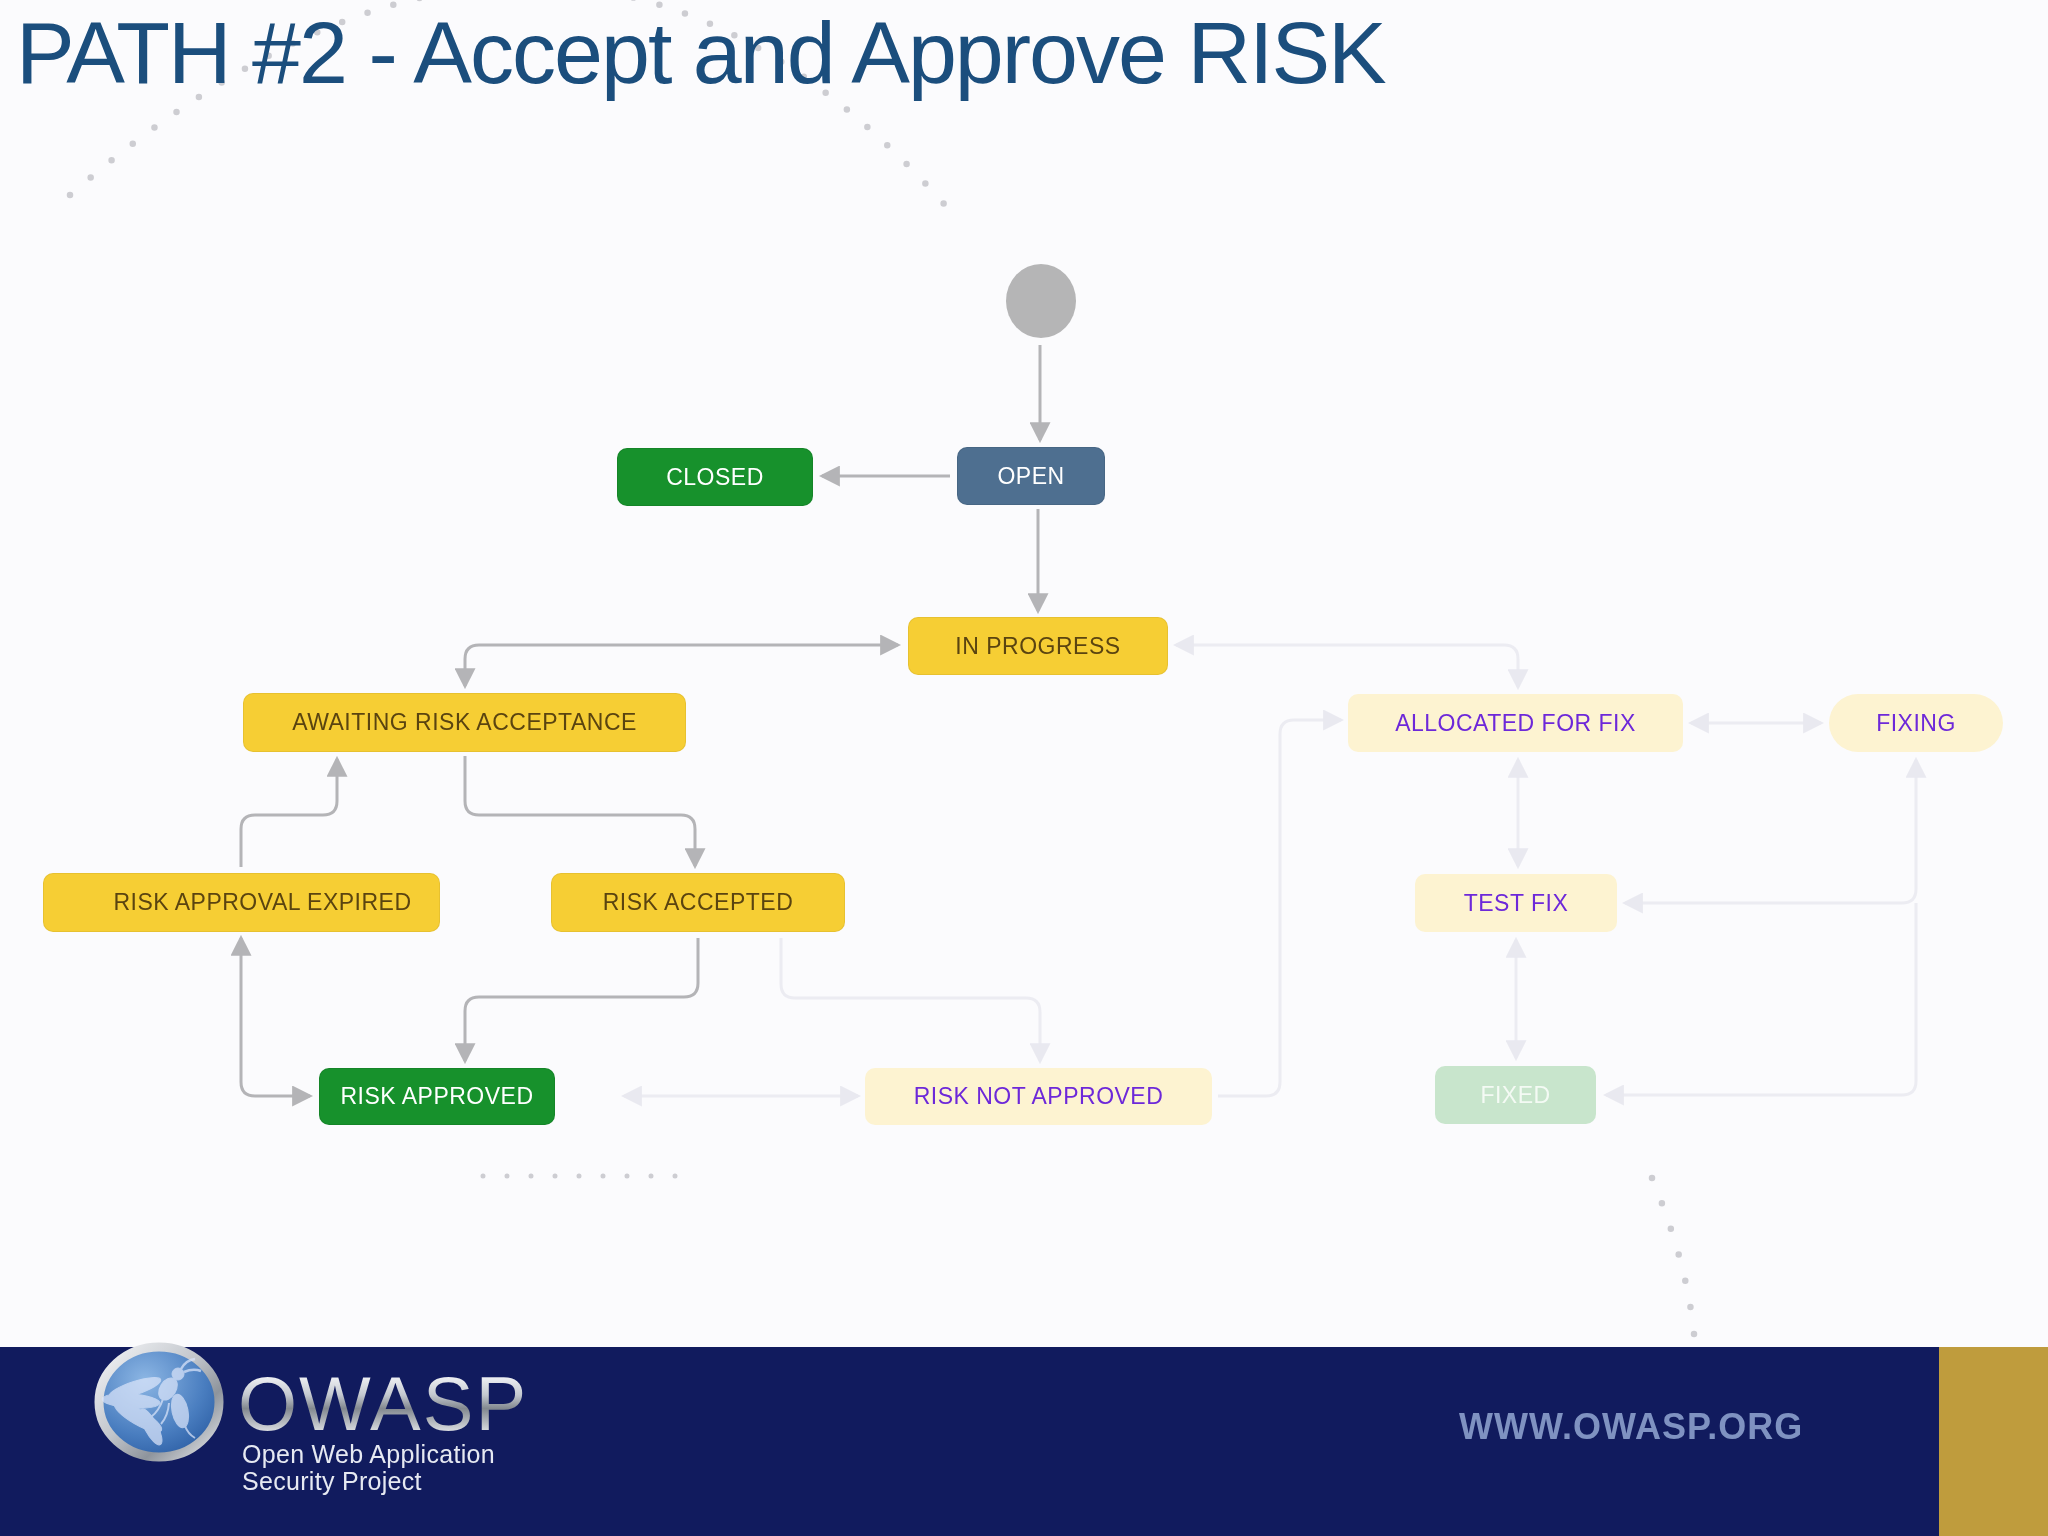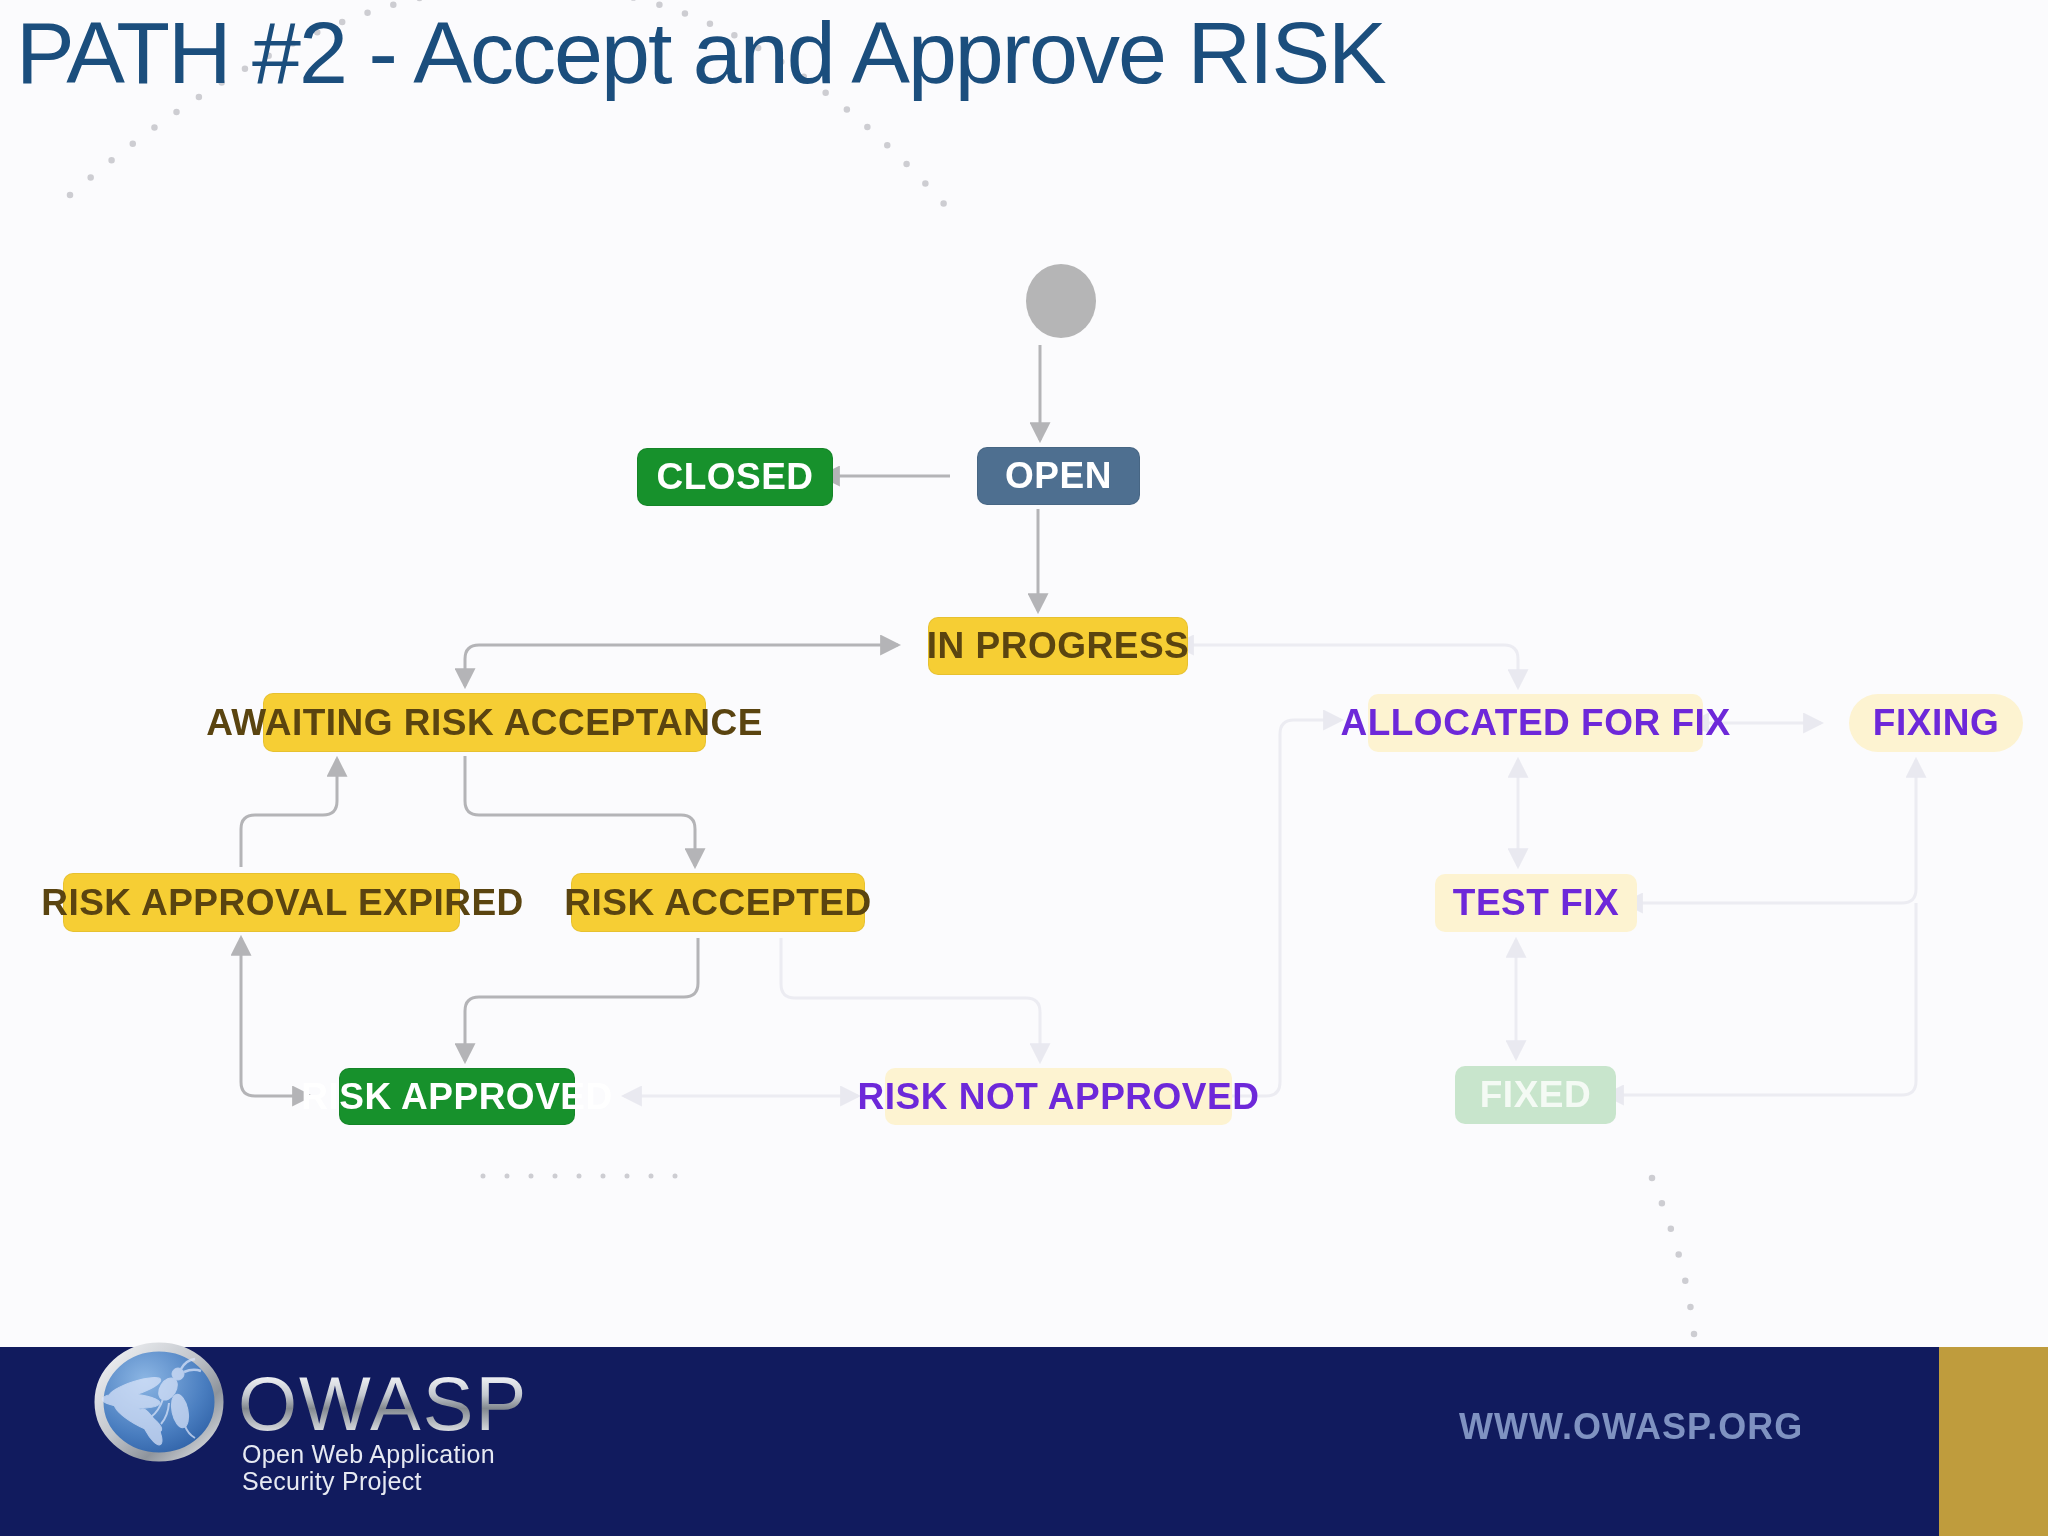--- a/index.html
+++ b/index.html
@@ -20,22 +20,22 @@
   svg.layer{position:absolute;left:0;top:0;width:2048px;height:1536px;pointer-events:none;}
   .edge{fill:none;stroke:#b4b4b7;stroke-width:3;}
   .edge.faded{stroke:#ececf2;}
   .decor-dots{fill:none;stroke:#cdcdd2;stroke-width:6.5;stroke-linecap:round;stroke-dasharray:0 27;}
   .decor-dots.small{stroke-width:5;stroke-dasharray:0 24;}
   .decor-dots.navy{stroke:#33407c;stroke-width:6;stroke-dasharray:0 26;}
 
   
   .node{
     position:absolute;display:flex;align-items:center;justify-content:center;
-    border-radius:10px;font-weight:bold;font-size:37px;letter-spacing:.5px;
-    white-space:nowrap;box-sizing:border-box;margin-left:20px;
+    border-radius:10px;font-weight:normal;font-size:23px;letter-spacing:.5px;
+    white-space:nowrap;box-sizing:border-box;
   }
   .node.yellow{background:#f6ce34;color:#5a4410;border:1px solid rgba(0,0,0,.06);}
   .node.green{background:#17912c;color:#ffffff;border:1px solid rgba(0,0,0,.08);}
   .node.blue{background:#4e6f90;color:#ffffff;border:1px solid rgba(0,0,0,.08);}
   .node.yellow-faded{background:#fdf3d1;color:#6d28d9;}
   .node.green-faded{background:#c8e5cc;color:#f4faf4;}
   .node.start{background:#b5b5b6;border-radius:50%;}
 
   
   .footer{position:absolute;left:0;top:1347px;width:2048px;height:189px;background:#111b5e;}
@@ -94,21 +94,21 @@
         <path d="M 1516,940 L 1516,1058" class="edge faded" marker-end="url(#arr-f)" marker-start="url(#arr-f)"></path>
         <path d="M 1916,760 L 1916,889 Q 1916,903 1902,903 L 1625,903" class="edge faded" marker-end="url(#arr-f)" marker-start="url(#arr-f)"></path>
         <path d="M 1916,903 L 1916,1081 Q 1916,1095 1902,1095 L 1606,1095" class="edge faded" marker-end="url(#arr-f)"></path>
       </g>
   </svg>
 
   <div class="slide-title">PATH #2 - Accept and Approve RISK</div>
 
   <div id="nodes">
       <div class="node start" style="left: 1006px; top: 264px; width: 70px; height: 74px;"></div>
-      <div class="node blue" style="left: 957px; top: 447px; width: 163px; height: 58px;">OPEN</div>
+      <div class="node blue" style="left: 957px; top: 447px; width: 148px; height: 58px;">OPEN</div>
       <div class="node green" style="left: 617px; top: 448px; width: 196px; height: 58px;">CLOSED</div>
       <div class="node yellow" style="left: 908px; top: 617px; width: 260px; height: 58px;">IN PROGRESS</div>
       <div class="node yellow" style="left: 243px; top: 693px; width: 443px; height: 59px;">AWAITING RISK ACCEPTANCE</div>
       <div class="node yellow" style="left: 43px; top: 873px; width: 397px; height: 59px; padding-left: 42px;">RISK APPROVAL EXPIRED</div>
       <div class="node yellow" style="left: 551px; top: 873px; width: 294px; height: 59px;">RISK ACCEPTED</div>
       <div class="node green" style="left: 319px; top: 1068px; width: 236px; height: 57px;">RISK APPROVED</div>
       <div class="node yellow-faded" style="left: 865px; top: 1068px; width: 347px; height: 57px;">RISK NOT APPROVED</div>
       <div class="node yellow-faded" style="left: 1348px; top: 694px; width: 335px; height: 58px;">ALLOCATED FOR FIX</div>
       <div class="node yellow-faded" style="left: 1829px; top: 694px; width: 174px; height: 58px; border-radius: 29px;">FIXING</div>
       <div class="node yellow-faded" style="left: 1415px; top: 874px; width: 202px; height: 58px;">TEST FIX</div>

